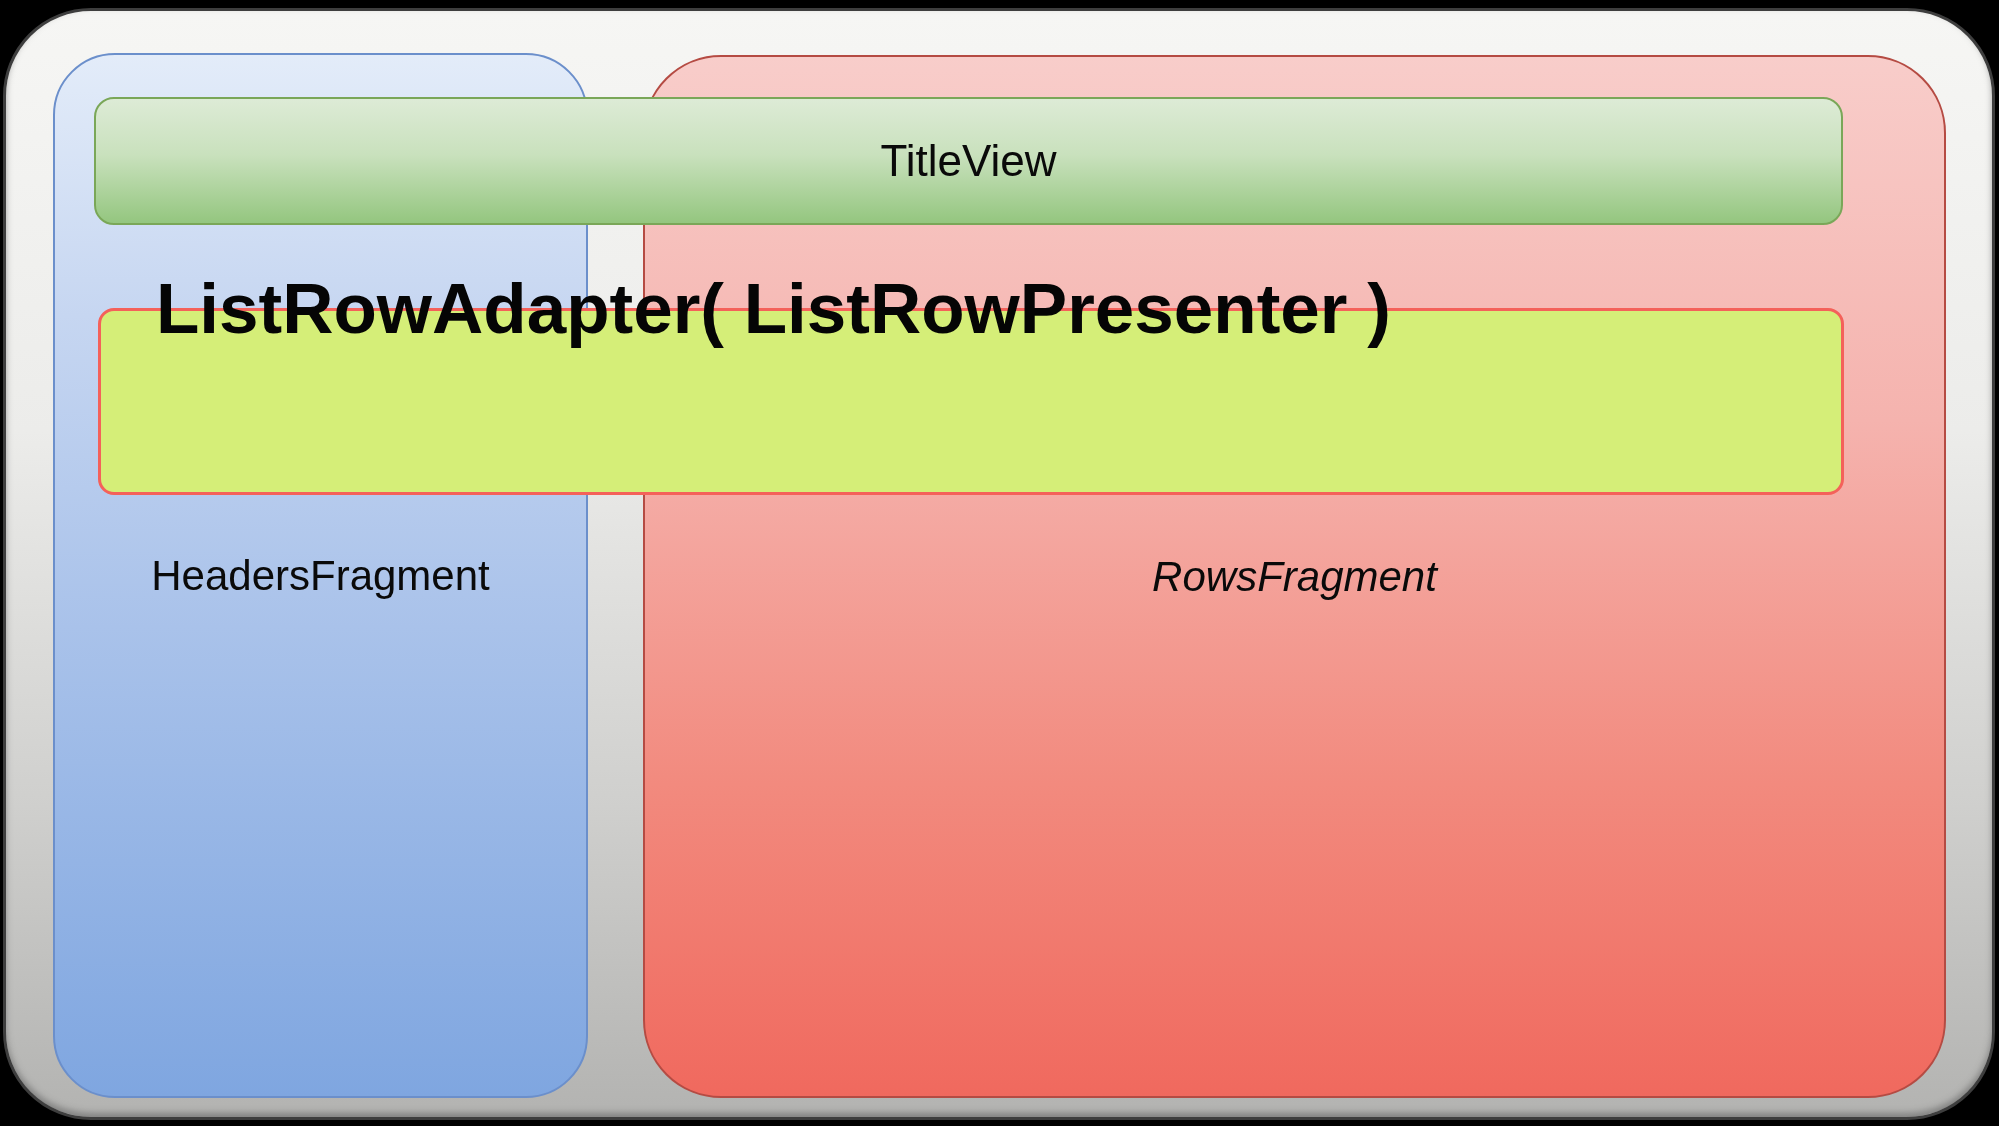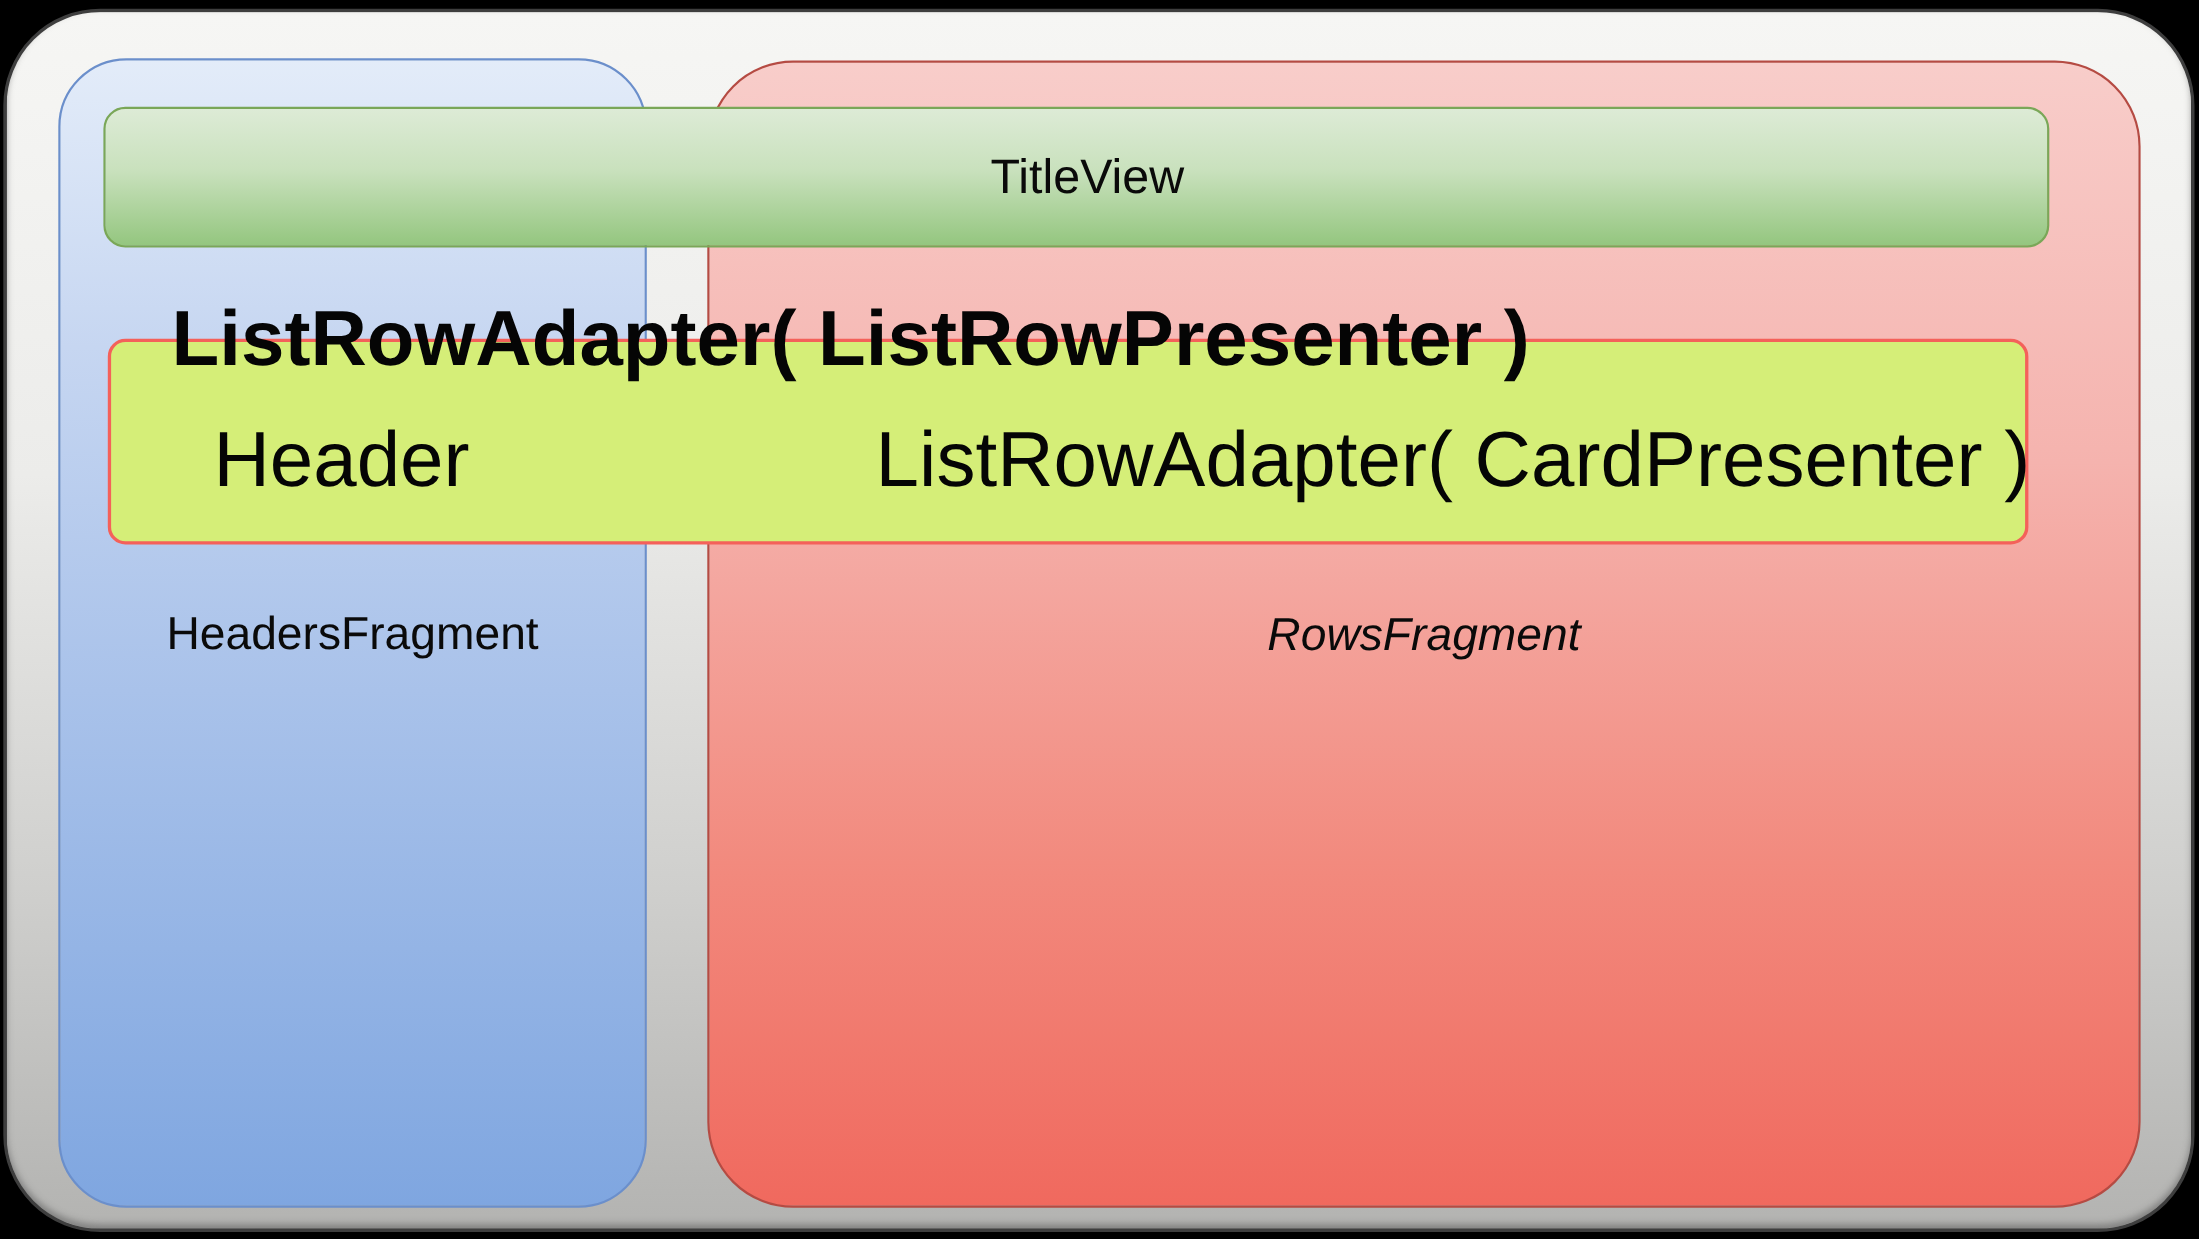--- a/index.html
+++ b/index.html
@@ -100,21 +100,21 @@
     line-height: 1;
     color: #050505;
     white-space: nowrap;
     z-index: 6;
   }
   .row-header-label { left: 188px; }
   .row-adapter-label { left: 790px; }
   
   .headers-fragment { z-index: 1; }
   .rows-fragment   { z-index: 2; font-style: italic; }
-  .title-view      { z-index: 4; padding-left: 20px; }
+  .title-view      { z-index: 4; }
   .list-row        { z-index: 5; }
 </style>
 </head>
 <body>
 
 <div id="stage">
 
   <div class="browse-frame">
 
     <div class="headers-fragment">
@@ -126,17 +126,15 @@
     </div>
 
     <div class="title-view">
       <span class="title-view-label">TitleView</span>
     </div>
 
     <div class="list-row"></div>
 
     <div class="adapter-caption">ListRowAdapter( ListRowPresenter )</div>
 
-    <div class="row-header-label">Header</div>
-    <div class="row-adapter-label">ListRowAdapter( CardPresenter )</div>
 
   </div>
 </div>
 
 </body></html>

